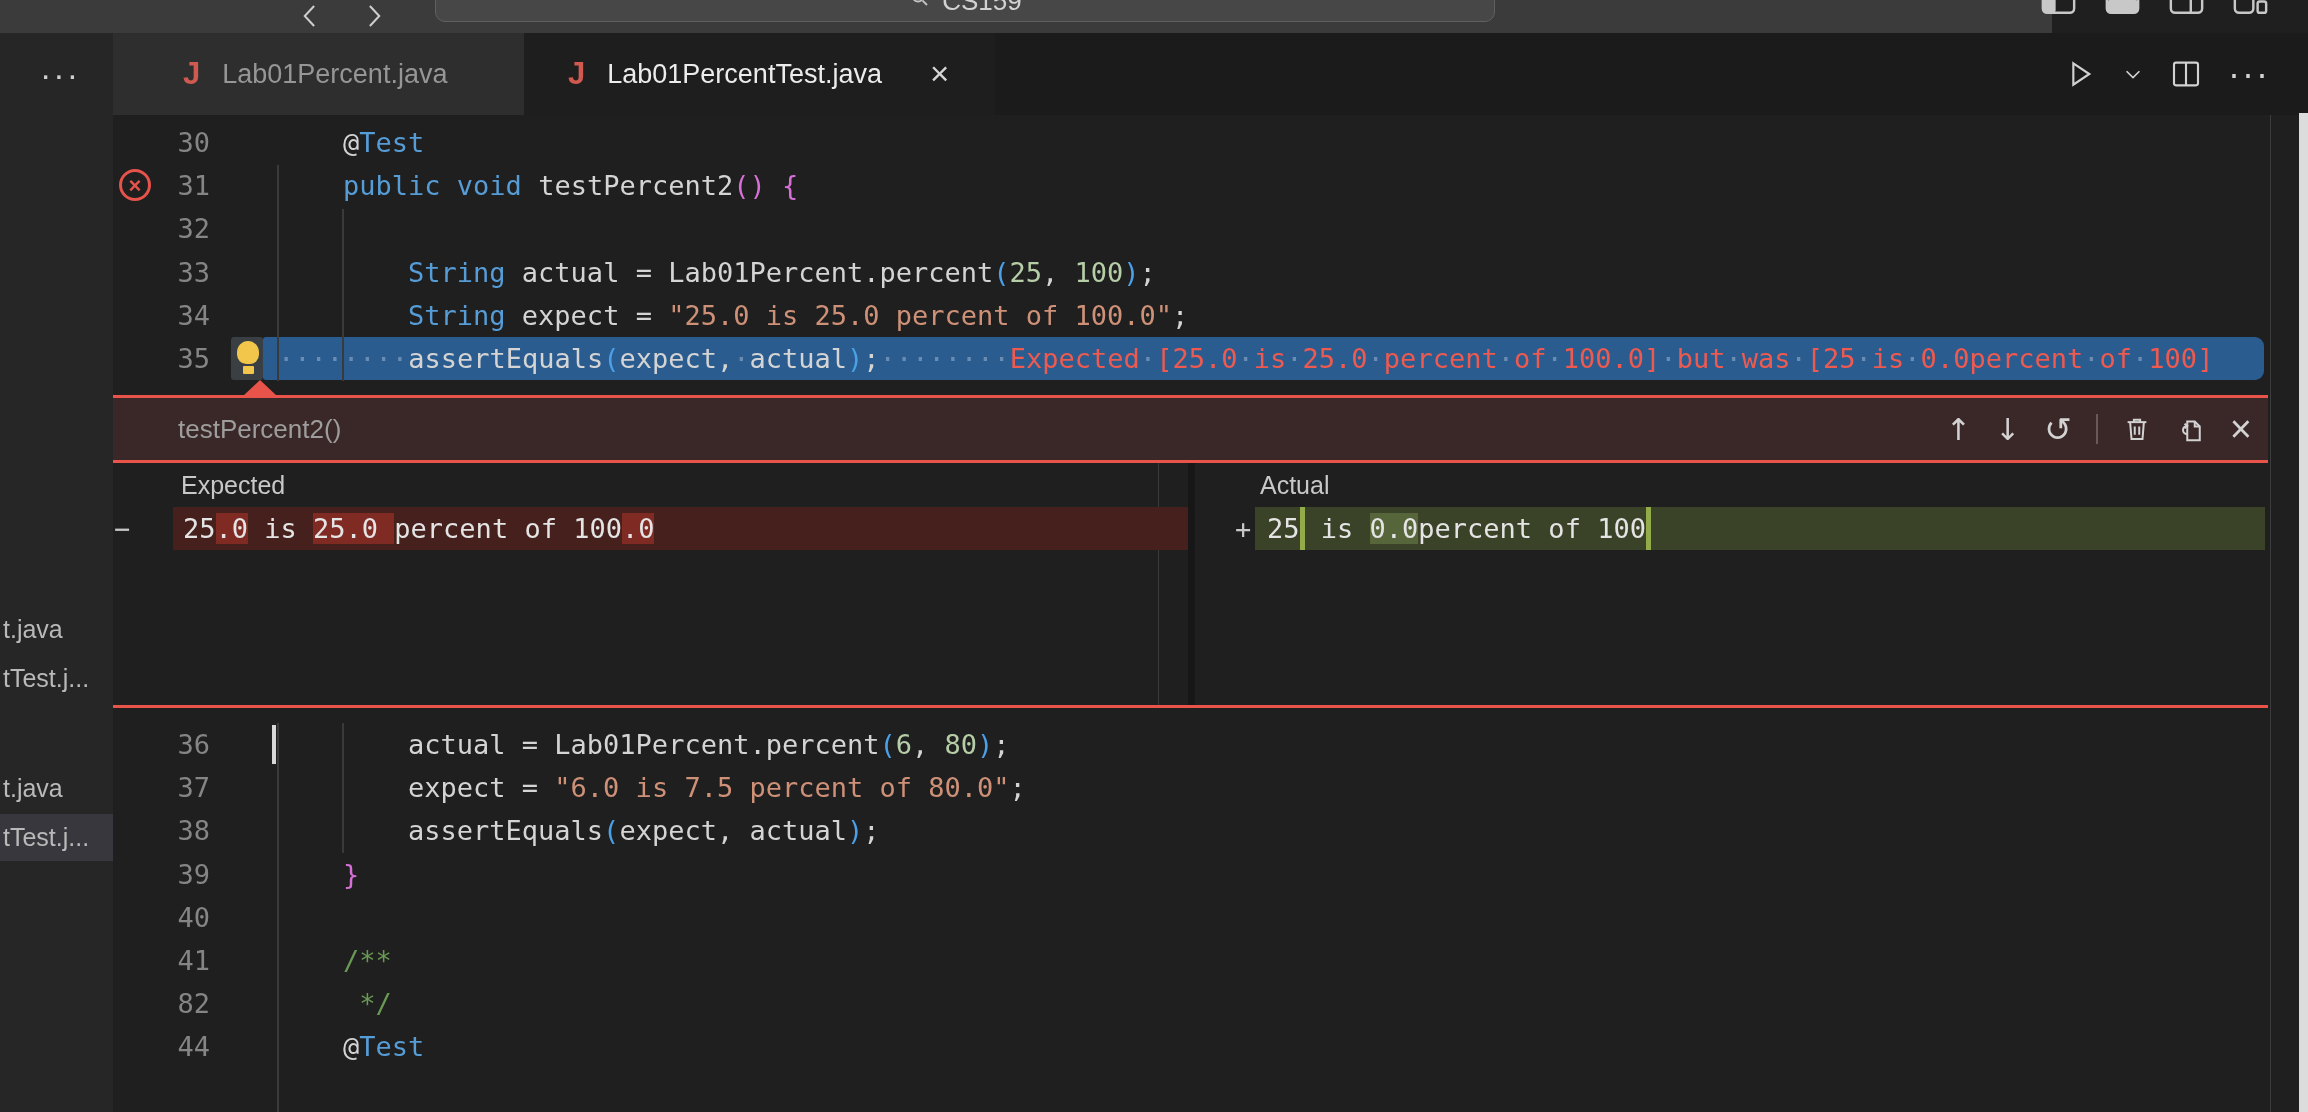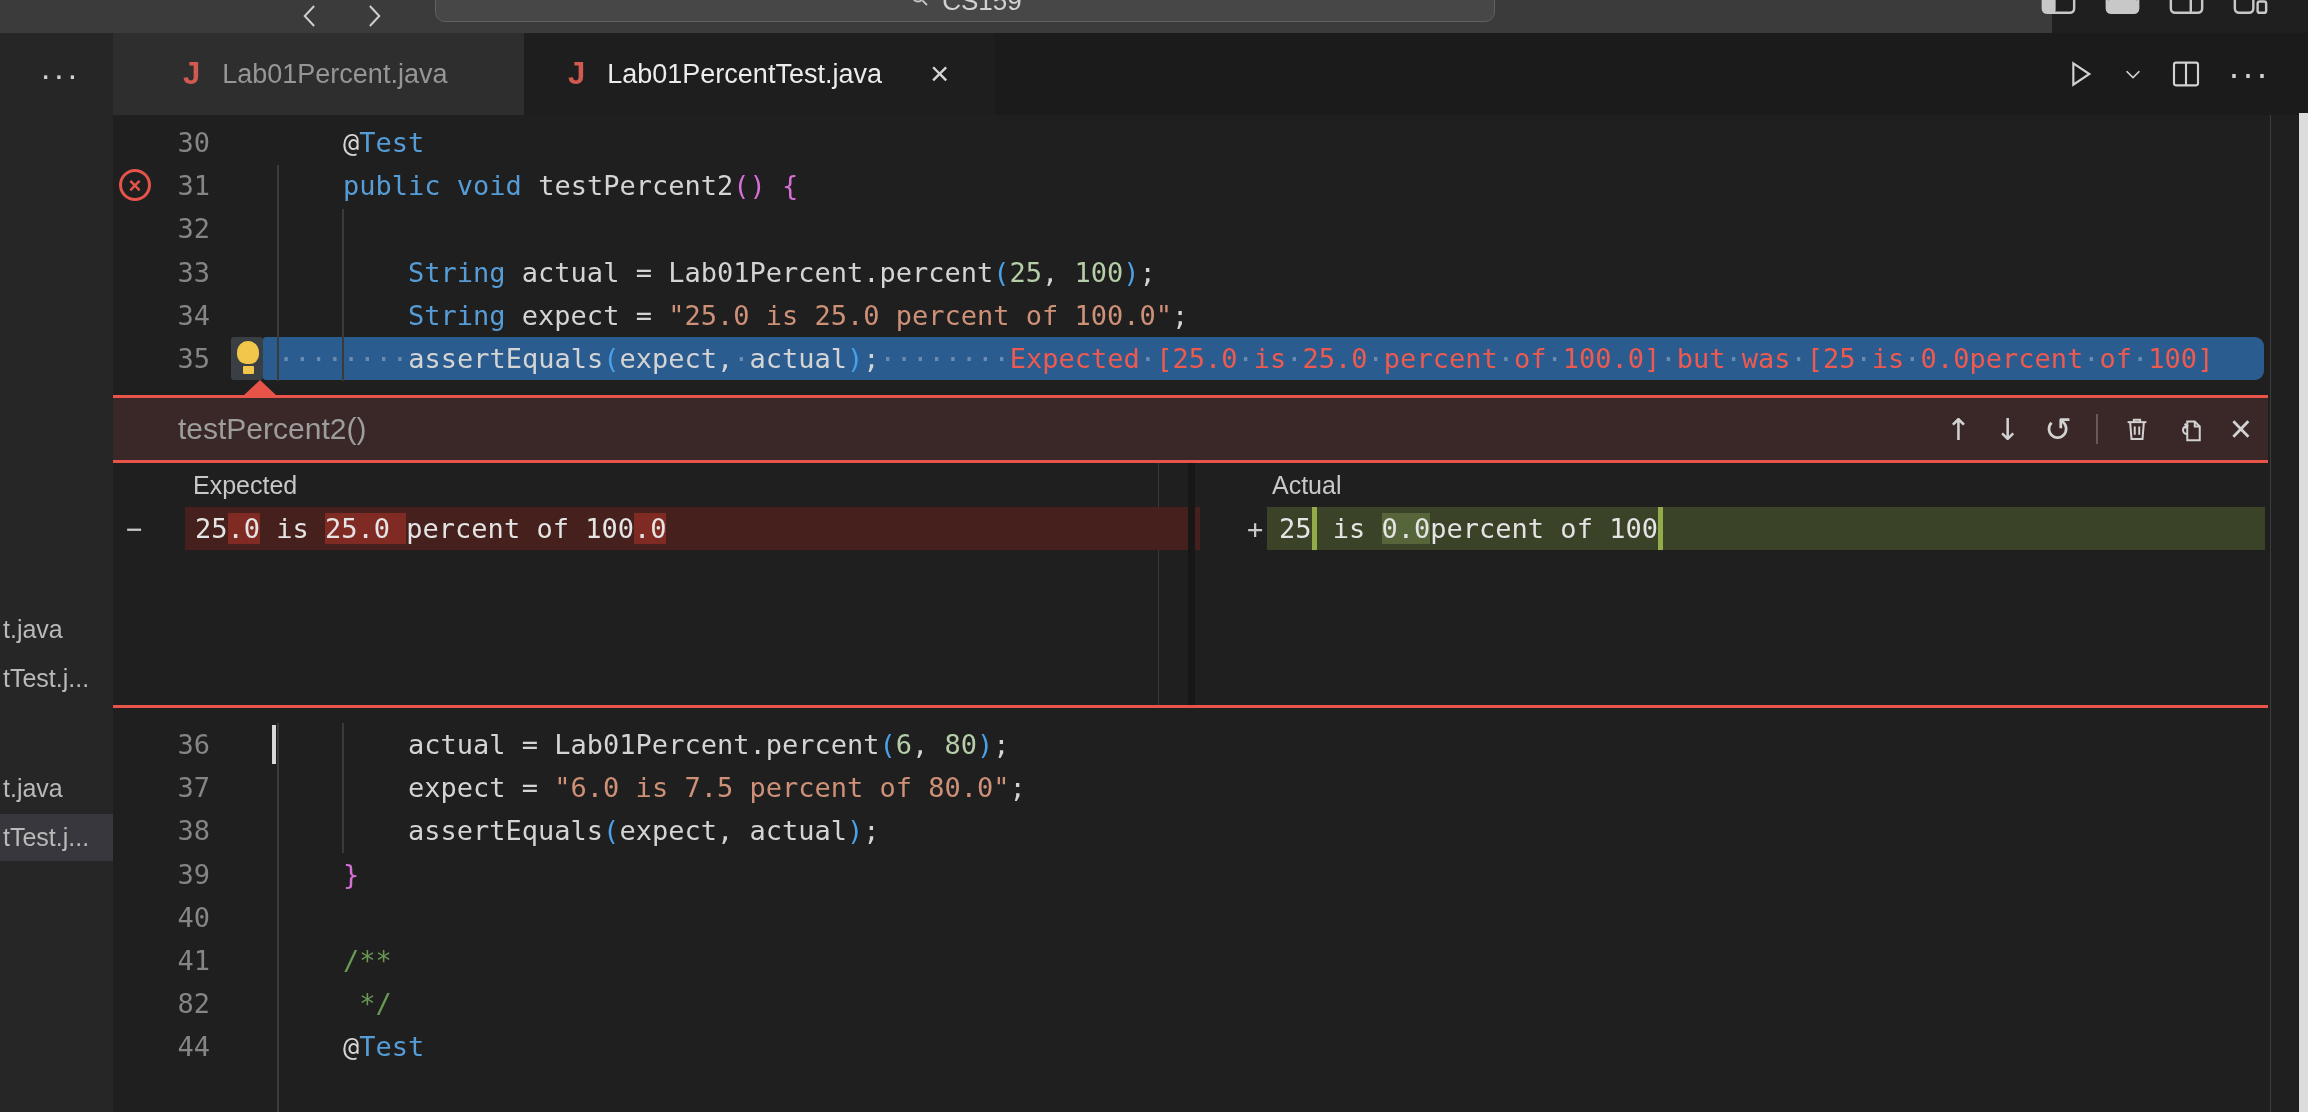--- a/index.html
+++ b/index.html
@@ -58,30 +58,30 @@
   .bulb .bbase { width:11px; height:8px; background:#f2c64b; margin:2px auto 0; border-radius:1px; }
   .cursor { position:absolute; left:159px; top:2px; width:4px; height:39px; background:#d8d8d8; z-index:5; }
   .peek-anchor { position:absolute; left:130px; width:0; height:0;
     border-left:17px solid transparent; border-right:17px solid transparent; border-bottom:16px solid #e8544a; z-index:6; }
   
   .peek { position:absolute; left:0; top:280px; width:2155px; height:313px; z-index:7; }
   .peek-border { height:3px; background:#e8544a; }
   .peek-header { height:62px; background:#3a2727; display:flex; align-items:center; padding-left:47px;
     font-family:"Liberation Sans", sans-serif; }
   .peek-title { color:#ffffff; font-weight:bold; font-size:27px; white-space:nowrap; }
-  .peek-context { color:#9d9d9d; font-size:30px; margin-left:18px; white-space:nowrap; }
+  .peek-context { color:#9d9d9d; font-size:26px; margin-left:18px; white-space:nowrap; }
   .peek-tools { margin-left:auto; display:flex; align-items:center; gap:24px; padding-right:16px; color:#d2d2d2; }
   .peek-tools .t-arrow { font-size:30px; font-family:"DejaVu Sans", sans-serif; }
   .peek-tools .t-hist { font-size:33px; font-family:"DejaVu Sans", sans-serif; }
   .peek-tools .t-sep { width:2px; height:30px; background:#6d5858; }
   .peek-tools .t-x { font-size:38px; line-height:0; }
   .peek-tools svg { display:block; }
   .peek-body { position:relative; height:242px; background:#1f1f1f; overflow:hidden; }
   .vfaint { position:absolute; left:1045px; top:0; bottom:0; width:1px; background:#3a3a3a; z-index:0; }
-  .dpanel { position:absolute; top:0; bottom:8px;margin-left:12px; }
+  .dpanel { position:absolute; top:0; bottom:8px; }
   .dpanel-exp { left:0; width:1075px; }
   .dpanel-act { left:1082px; right:0; }
   .sash { position:absolute; left:1075px; top:0; bottom:0; width:7px; background:#171717; z-index:2; }
   .dlabel { position:absolute; top:8px; font-size:25px; color:#c8c8c8; font-family:"Liberation Sans", sans-serif; }
   .dpanel-exp .dlabel { left:68px; }
   .dpanel-act .dlabel { left:65px; }
   .drow { position:absolute; top:44px; left:0; right:0; height:43.2px; line-height:43.2px;
     font-family:"DejaVu Sans Mono", monospace; font-size:27px; color:#e4e4e4; }
   .dgutter { position:absolute; top:0; color:#c8c8c8; }
   .dpanel-exp .dgutter { left:1px; }

